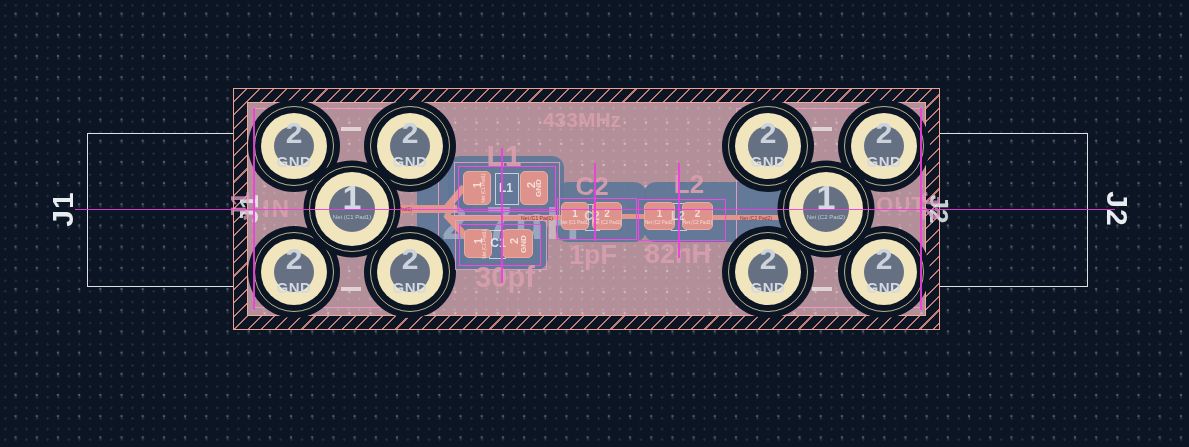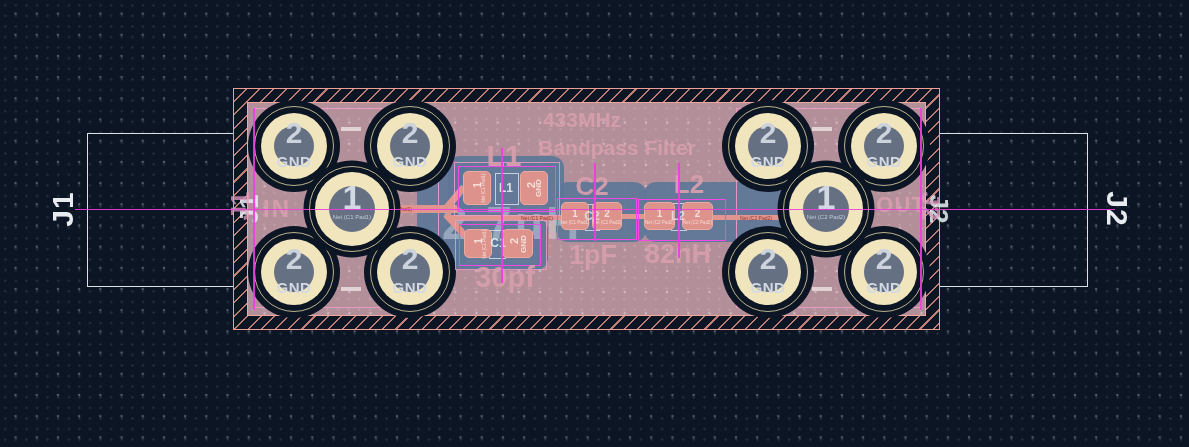--- a/index.html
+++ b/index.html
@@ -243,21 +243,20 @@
     <div class="pn">1</div>
     <div class="pnet">Net (C2 Pad2)</div>
   </div>
   <div class="smdpad" style="left:682px;top:202px;width:31px;height:28px;">
     <div class="pn">2</div>
     <div class="pnet">Net (C2 Pad2)</div>
   </div>
   <div class="fabref" style="left:678px;top:216px;opacity:.8;">L2</div>
 
   <div class="silk" style="left:582px;top:120px;font-size:21px;">433MHz</div>
-  <div class="silk" style="left:617px;top:148px;font-size:21px;">Bandpass Filter</div>
   <div class="silk" style="left:504px;top:156px;font-size:30px;">L1</div>
   <div class="silk" style="left:592px;top:186px;font-size:26px;">C2</div>
   <div class="silk" style="left:689px;top:184px;font-size:26px;">L2</div>
   <div class="silk" style="left:593px;top:255px;font-size:27px;">1pF</div>
   <div class="silk" style="left:678px;top:254px;font-size:27px;">82nH</div>
   <div class="silk" style="left:505px;top:277px;font-size:29px;">30pf</div>
   <div class="silk" style="left:277px;top:209px;font-size:24px;letter-spacing:2px;">IN</div>
   <div class="silk" style="left:901px;top:205px;font-size:22px;letter-spacing:1px;">OUT</div>
 
   <div class="edge-ref white" style="left:249px;top:209px;">J1</div>

